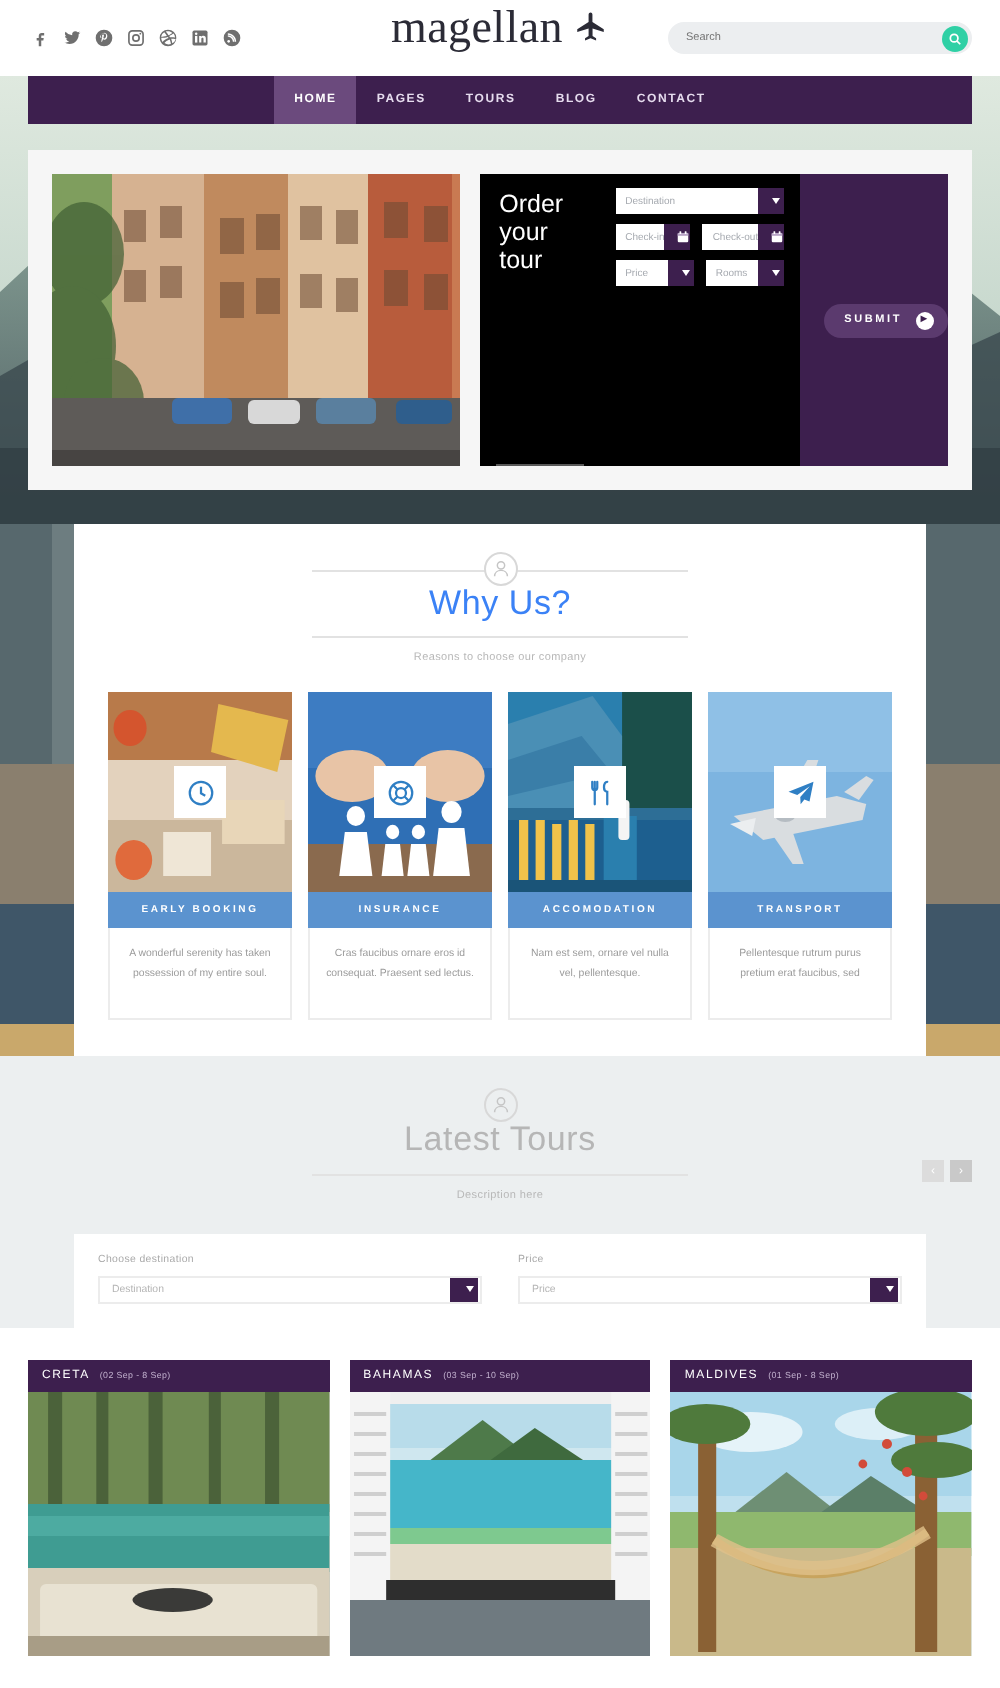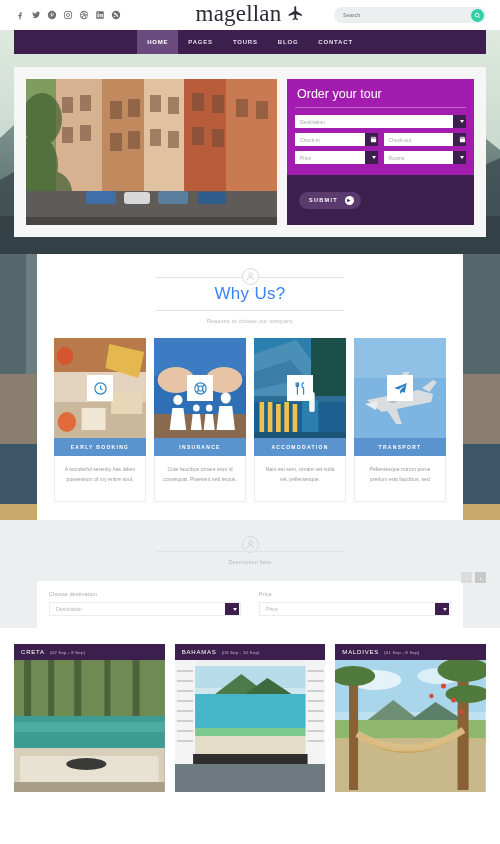--- a/index.html
+++ b/index.html
@@ -6,21 +6,21 @@
   body {
     width: 500px; height: 844px;
     font-family: "Liberation Sans", sans-serif;
     background: #ffffff;
     overflow: hidden;
     position: relative;
   }
 
   
   .topbar {
-    height: 30px;
+    height: 38px;
     background: #ffffff;
     display: flex;
     align-items: center;
     padding: 0 14px;
     position: relative;
     z-index: 30;
   }
   .social { display: flex; gap: 5px; align-items: center; }
   .social .si {
     width: 11px; height: 11px;
@@ -100,22 +100,22 @@
     display: flex;
     gap: 10px;
   }
   .hero-photo {
     width: 251px; height: 146px;
     position: relative; overflow: hidden;
     background: #b8733f;
   }
   .order-box {
     flex: 1;
-    background: #a21caf;
-    display: flex; flex-direction: column;
+    background: #000000;
+    display: flex; 
   }
   .order-title {
     font-size: 12.5px; color: #ffffff;
     padding: 8px 10px 6px 10px;
     font-family: "Liberation Sans", sans-serif;
     border-bottom: 1px solid rgba(255,255,255,.35);
     margin: 0 8px;
     padding-left: 2px;
   }
   .order-fields { padding: 7px 8px 6px 8px; }
@@ -635,20 +635,21 @@
 
 <div class="latest">
   <div class="sec-head">
     <div class="sec-emblem">
       <svg width="11" height="11" viewBox="0 0 24 24" fill="none" stroke="#c5c5c5" stroke-width="1.6">
           <circle cx="12" cy="8" r="4"></circle>
           <path d="M5 20c0-4 3.2-6.5 7-6.5S19 16 19 20"></path>
         </svg>
     </div>
     <div class="sec-rule-top"></div>
+    <h2 class="sec-title">Latest Tours</h2>
     <div class="sec-rule-bot"></div>
     <div class="sec-sub">Description here</div>
   </div>
 
   <div class="carousel-nav">
     <button class="cnav">‹</button>
     <button class="cnav on">›</button>
   </div>
 
   <div class="filterbar">

